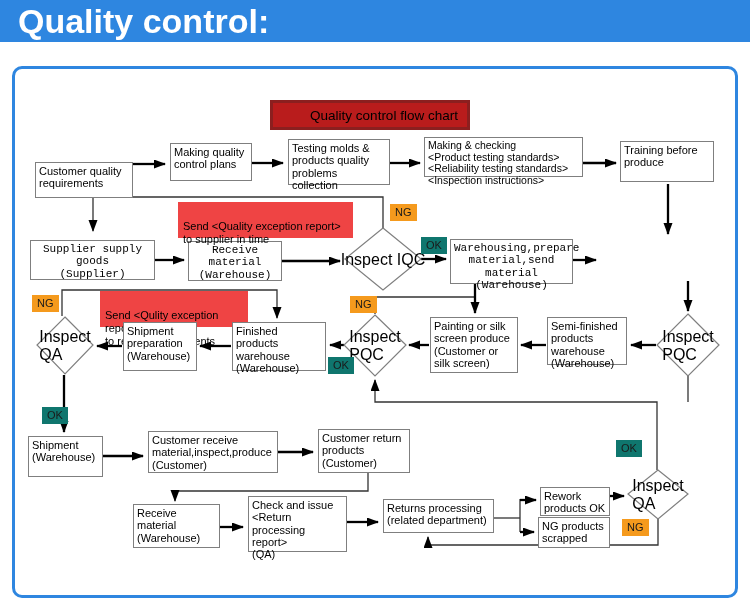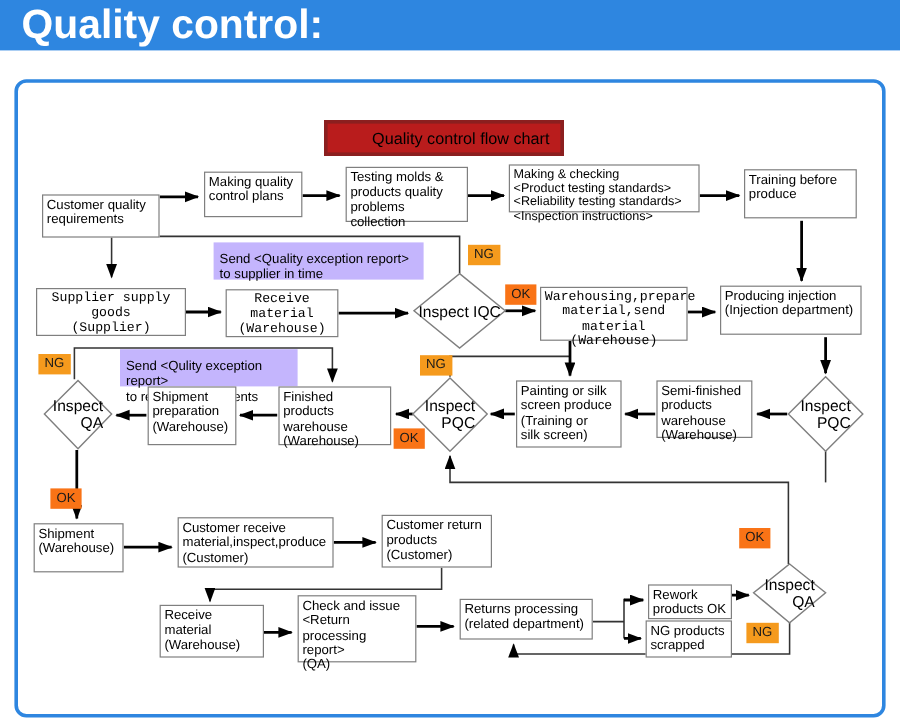--- a/index.html
+++ b/index.html
@@ -5,25 +5,25 @@
   html,body{margin:0;padding:0;}
   body{font-family:"Liberation Sans",sans-serif;background:#fff;}
   #stage{position:relative;width:750px;height:602px;background:#fff;overflow:hidden;}
   #topbar{position:absolute;left:0;top:0;width:750px;height:42px;background:#2e86e0;}
   #topbar .t{position:absolute;left:18px;top:2px;color:#fff;font-size:34px;font-weight:bold;letter-spacing:0px;}
   #frame{position:absolute;left:12px;top:66px;width:720px;height:526px;border:3px solid #2e86e0;border-radius:10px;}
   svg.lines{position:absolute;left:0;top:0;z-index:2;}
   .box{position:absolute;z-index:3;background:#fff;border:1px solid #7f7f7f;font-size:11px;line-height:1.12;color:#000;padding:2px 3px;white-space:pre-line;box-sizing:border-box;}
   .box.sm{font-size:10.5px;line-height:1.1;}
   .box.ctr{text-align:center;font-family:Liberation Mono, monospace;}
-  .obox{position:absolute;z-index:3;background:#c4b5fd;font-size:11px;line-height:1.2;color:#000;padding:8px 5px;white-space:pre-line;box-sizing:border-box;}
+  .obox{position:absolute;z-index:3;background:#ef4444;font-size:11px;line-height:1.2;color:#000;padding:18px 5px;white-space:pre-line;box-sizing:border-box;}
   .tag{position:absolute;z-index:4;font-size:11px;color:#1a1a1a;padding:3px 5px;line-height:1;}
   .tag.ng{background:#f59a1d;}
-  .tag.ok{background:#f97316;}
-  .dlab{position:absolute;z-index:3;font-size:13px;line-height:1.1;color:#000;text-align:right;transform:translate(-50%,-50%);white-space:pre-line;}
+  .tag.ok{background:#0f766e;}
+  .dlab{position:absolute;z-index:3;font-size:16px;line-height:1.1;color:#000;text-align:left;transform:translate(-50%,-50%);white-space:pre-line;}
   #titlebox{position:absolute;left:270px;top:100px;width:200px;height:30px;z-index:3;background:#b91c1c;border:3px solid #8b1f1f;box-sizing:border-box;display:flex;align-items:center;justify-content:center;font-size:13.5px;padding-left:28px;}
   #wm{position:absolute;left:90px;top:252px;width:640px;z-index:6;font-size:47px;font-weight:bold;color:rgba(255,255,255,0.30);-webkit-text-stroke:1.5px rgba(175,175,175,0.55);letter-spacing:1px;pointer-events:none;font-family:"DejaVu Sans",sans-serif;}
 </style>
 </head>
 <body>
 
 <div id="stage">
 
   <div id="topbar">
     <div class="t">Quality control:</div>
@@ -100,36 +100,34 @@
   <div class="box" style="left:620px;top:141px;width:94px;height:41px;">Training before
 produce</div>
 
   <div class="box ctr" style="left:30px;top:240px;width:125px;height:40px;">Supplier supply goods
 (Supplier)</div>
   <div class="box ctr" style="left:188px;top:241px;width:94px;height:40px;">Receive material
 (Warehouse)</div>
   <div class="box ctr" style="left:450px;top:239px;width:123px;height:45px;">Warehousing,prepare
 material,send material
 (Warehouse)</div>
-  <div class="box" style="left:600px;top:238px;width:118px;height:41px;">Producing injection
-(Injection department)</div>
   <div class="obox" style="left:178px;top:202px;width:175px;height:31px;">Send &lt;Quality exception report&gt;
 to supplier in time</div>
 
   <div class="obox" style="left:100px;top:291px;width:148px;height:31px;">Send &lt;Qulity exception report&gt;
 to related departments</div>
   <div class="box" style="left:123px;top:322px;width:74px;height:49px;">Shipment
 preparation
 (Warehouse)</div>
   <div class="box" style="left:232px;top:322px;width:94px;height:49px;">Finished products
 warehouse
 (Warehouse)</div>
   <div class="box" style="left:430px;top:317px;width:88px;height:56px;">Painting or silk
 screen produce
-(Training or
+(Customer or
 silk screen)</div>
   <div class="box" style="left:547px;top:317px;width:80px;height:48px;">Semi-finished
 products
 warehouse
 (Warehouse)</div>
 
   <div class="box" style="left:28px;top:436px;width:75px;height:41px;">Shipment
 (Warehouse)</div>
   <div class="box" style="left:148px;top:431px;width:130px;height:42px;">Customer receive
 material,inspect,produce

